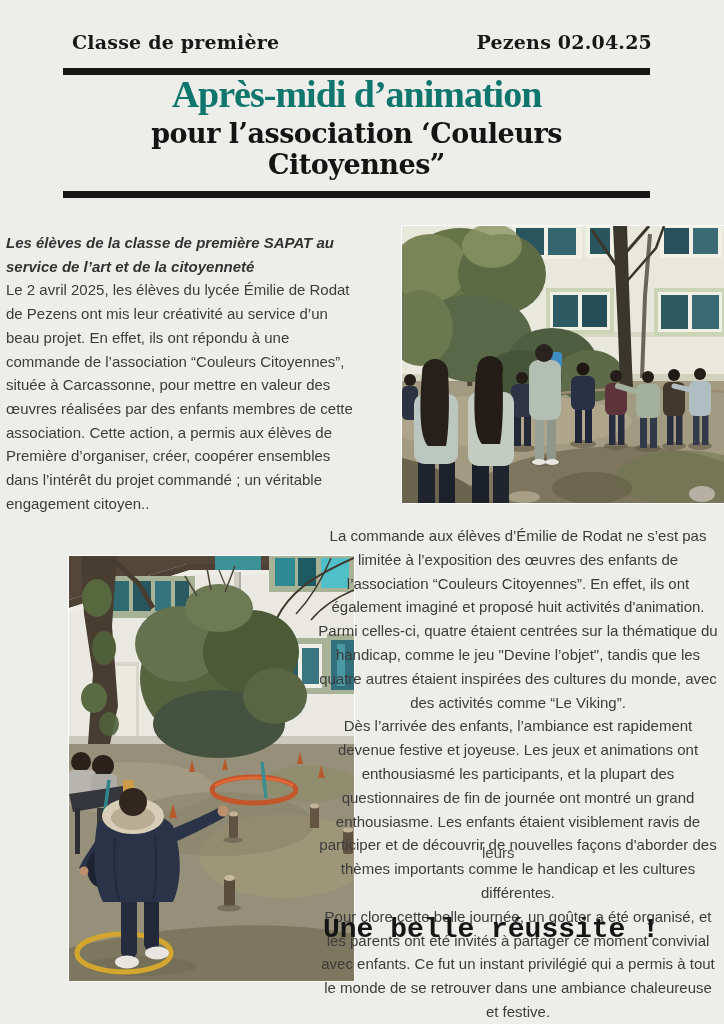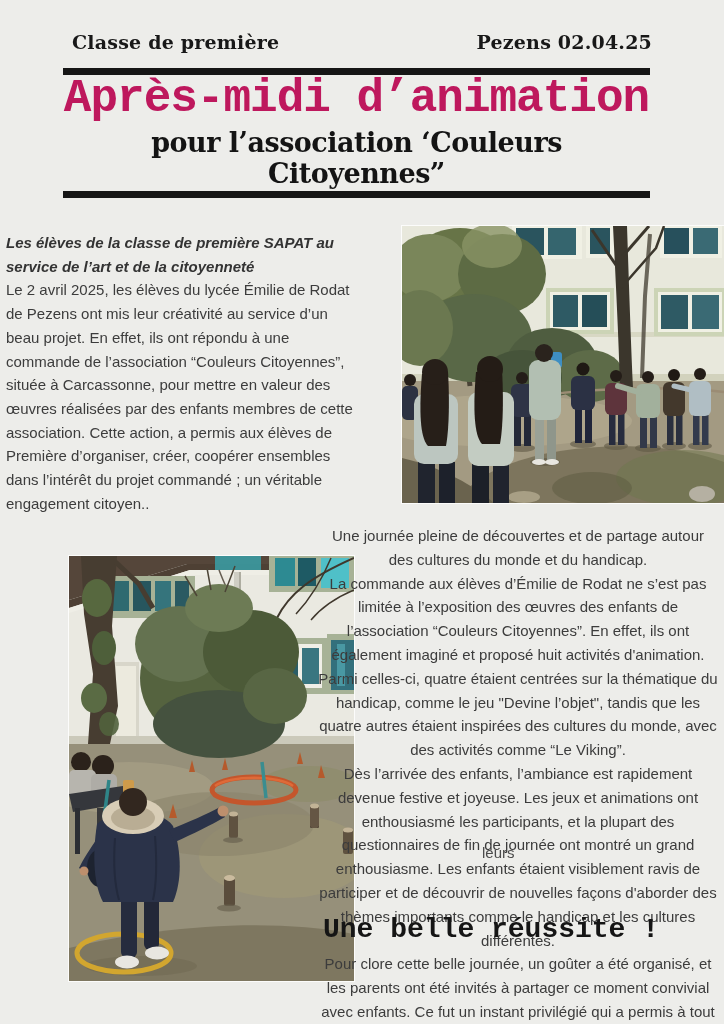--- a/index.html
+++ b/index.html
@@ -18,22 +18,22 @@
     font-family:"DejaVu Serif","Liberation Serif",serif;
     font-weight:700;font-size:19px;color:#181818;letter-spacing:.2px;
   }
   .hdr-left{left:72px;}
   .hdr-right{right:72px;text-align:center;}
   .rule{position:absolute;left:63px;width:587px;height:7px;background:#161616;}
   .rule-top{top:68px;}
   .rule-bottom{top:191px;}
   .masthead{position:absolute;left:63px;top:74px;width:587px;text-align:center;}
   .title{
-    margin:0;font-family:Liberation Mono, monospace;
-    font-weight:700;font-size:46px;line-height:1.1;color:#be185d;letter-spacing:-1px;
+    margin:0;font-family:Liberation Serif, serif;
+    font-weight:700;font-size:38px;line-height:1.1;color:#0f766e;letter-spacing:-1px;
   }
   .subtitle{
     margin:2px 0 0 0;font-family:"DejaVu Serif","Liberation Serif",serif;
     font-weight:700;font-size:27px;color:#141414;letter-spacing:-.5px;
   }
   .photo{position:absolute;display:block;background:#fff;box-shadow:0 0 0 1px rgba(255,255,255,.8);}
   .photo svg{display:block;}
   #photo-top{left:362px;top:210px;width:322px;height:277px;}
   #photo-bottom{left:29px;top:540px;width:285px;height:425px;}
   .col-left{
@@ -353,21 +353,20 @@
         <path d="M100,274 C120,266 138,258 151,251 L156,261 C142,269 124,278 106,286 Z" fill="#2b3349"></path>
         <circle cx="154" cy="255" r="5.5" fill="#bd8f6d"></circle>
         <ellipse cx="64" cy="260" rx="31" ry="18" fill="#d8cdb6"></ellipse>
         <ellipse cx="64" cy="262" rx="22" ry="12" fill="#b9ad94"></ellipse>
         <circle cx="64" cy="246" r="14" fill="#32271f"></circle>
       </g>
     </svg>
   </figure>
 
   <div class="col-right">
-    <p>Une journée pleine de découvertes et de partage autour des cultures du monde et du handicap.</p>
     <p>La commande aux élèves d’Émilie de Rodat ne s’est pas limitée à l’exposition des œuvres des enfants de l’association “Couleurs Citoyennes”. En effet, ils ont également imaginé et proposé huit activités d'animation. Parmi celles-ci, quatre étaient centrées sur la thématique du handicap, comme le jeu "Devine l’objet", tandis que les quatre autres étaient inspirées des cultures du monde, avec des activités comme “Le Viking”.</p>
     <p>Dès l’arrivée des enfants, l’ambiance est rapidement devenue festive et joyeuse. Les jeux et animations ont enthousiasmé les participants, et la plupart des questionnaires de fin de journée ont montré un grand enthousiasme. Les enfants étaient visiblement ravis de participer et de découvrir de nouvelles façons d'aborder des thèmes importants comme le handicap et les cultures différentes.</p>
     <p>Pour clore cette belle journée, un goûter a été organisé, et les parents ont été invités à partager ce moment convivial avec enfants. Ce fut un instant privilégié qui a permis à tout le monde de se retrouver dans une ambiance chaleureuse et festive.</p>
     <span class="overlap-word">leurs</span>
   </div>
 
   <h3 class="closing">Une belle réussite !</h3>
 
 </div>
 

